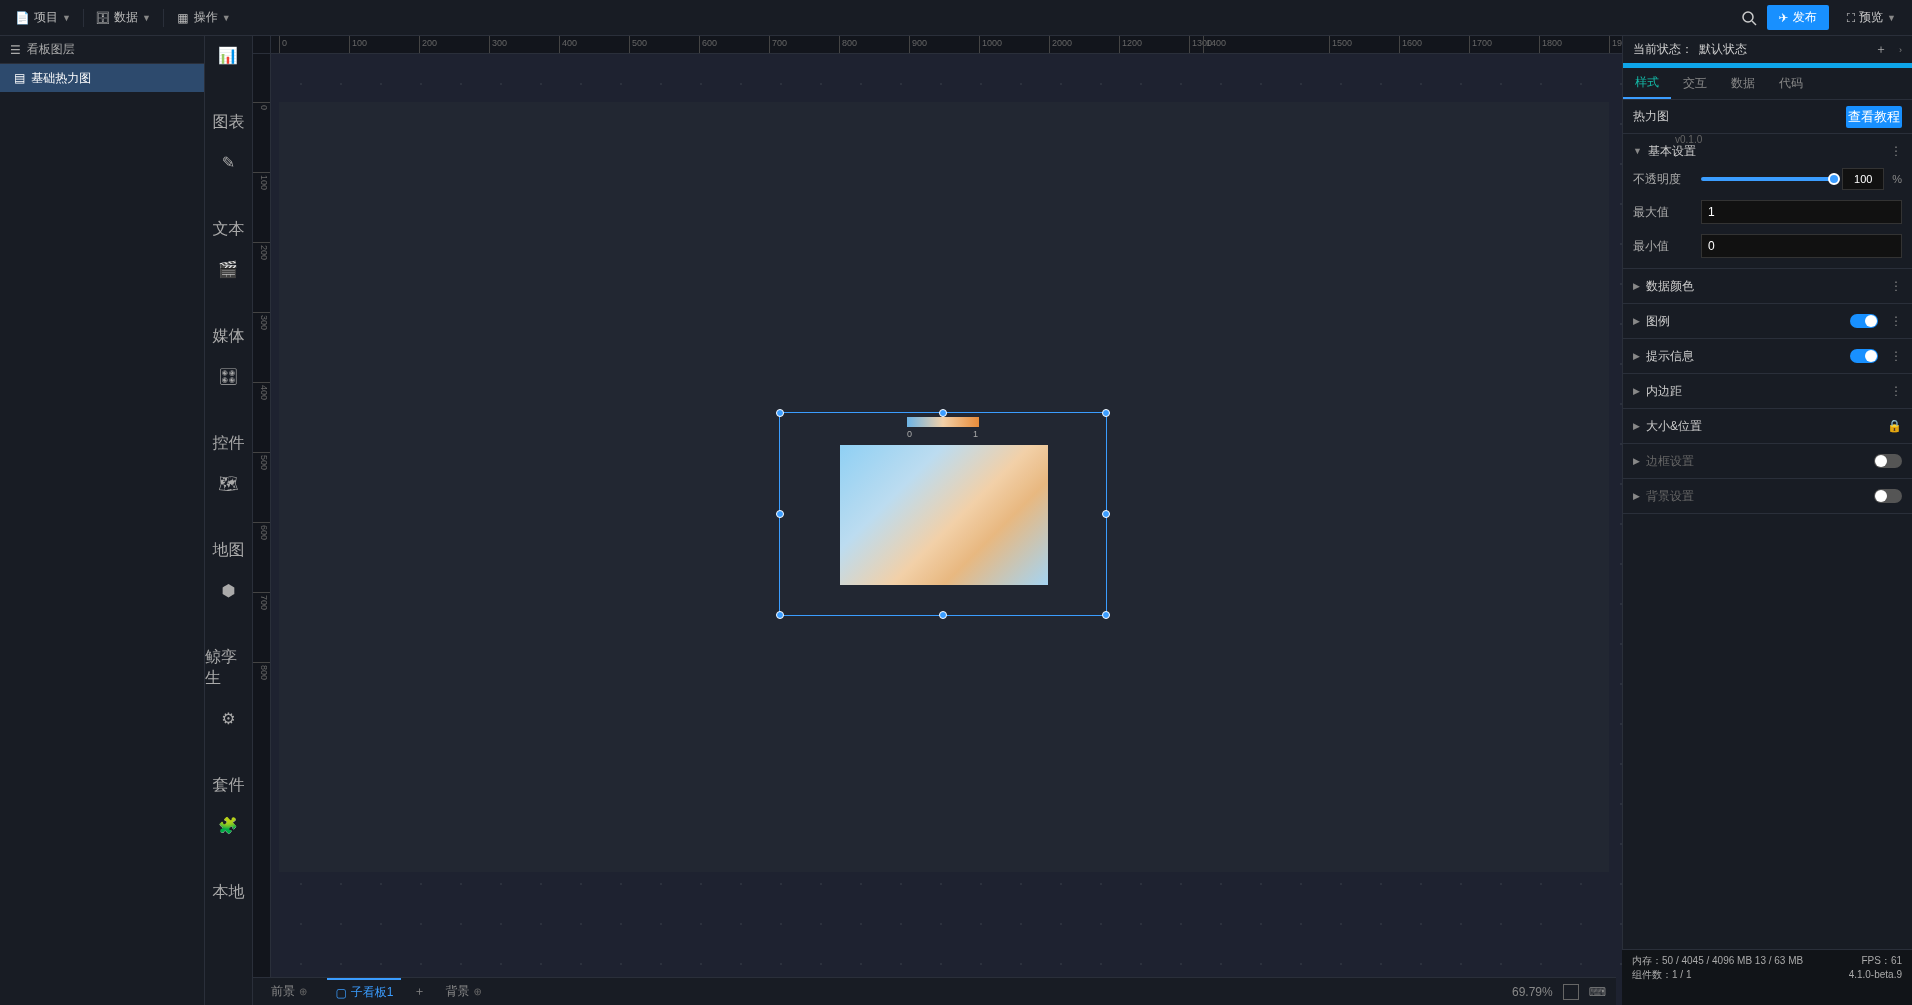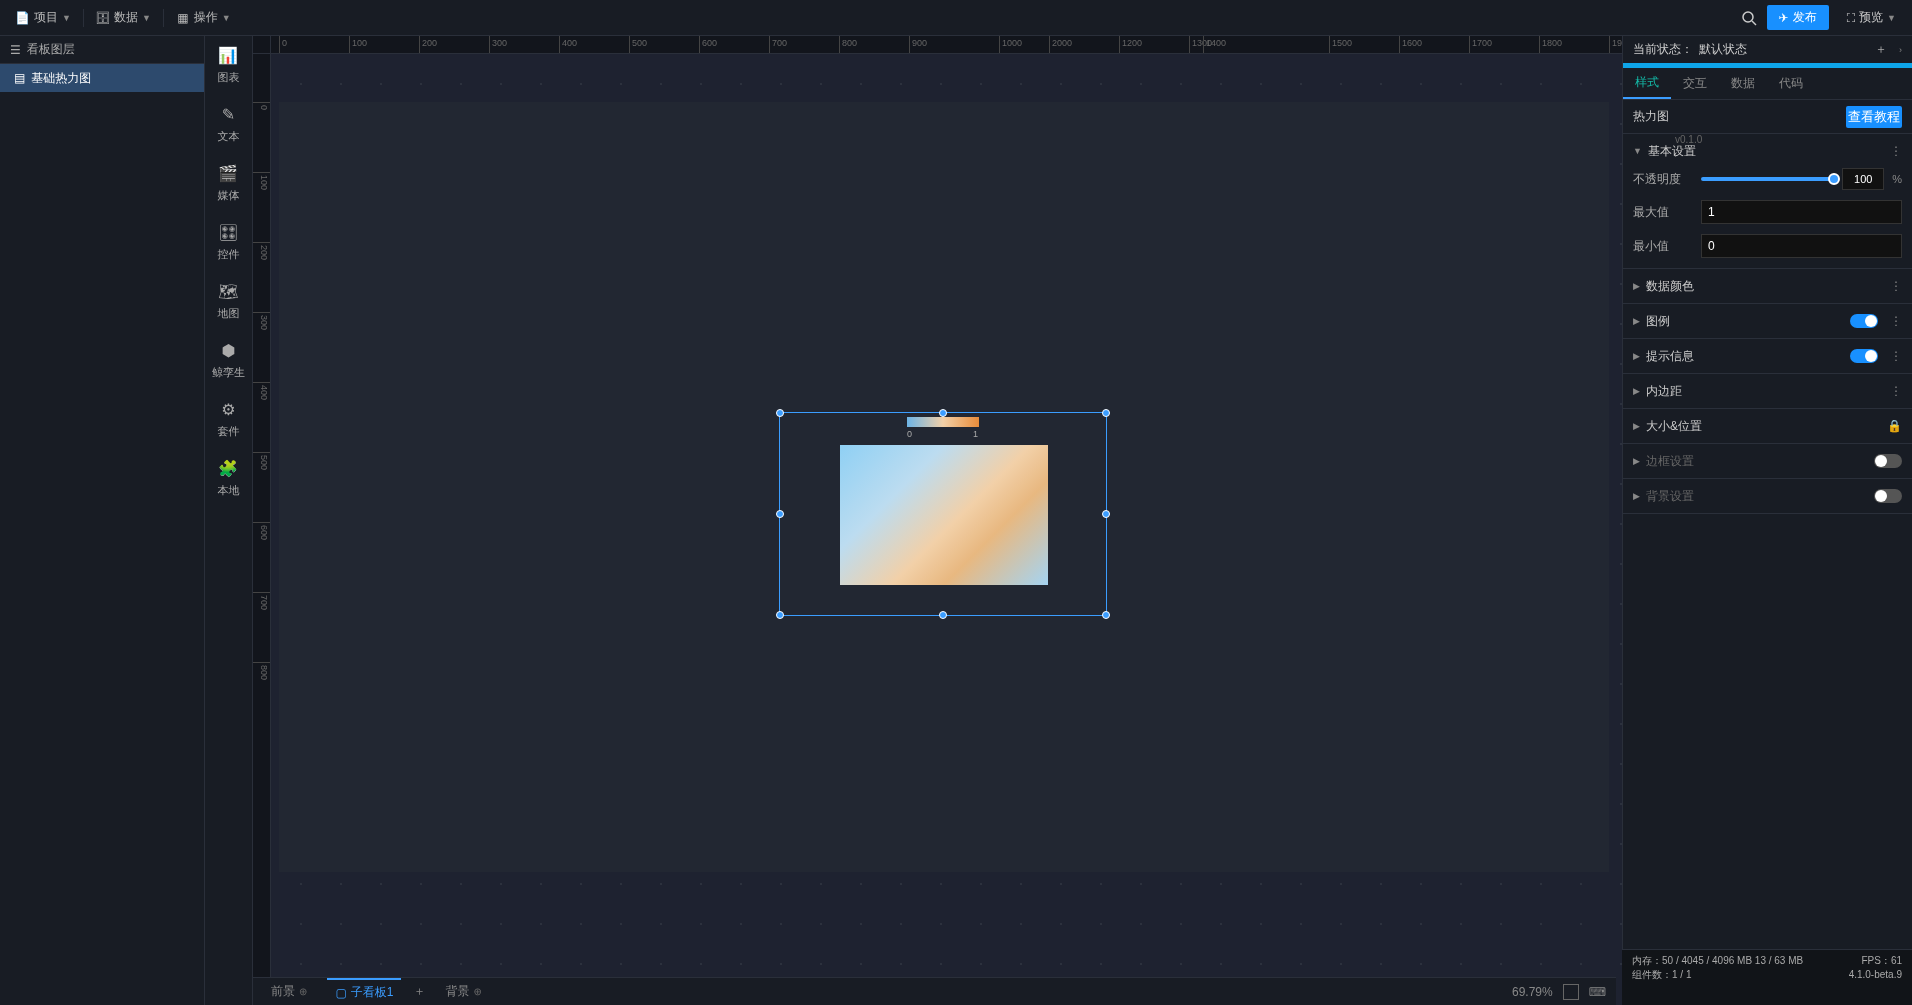--- a/index.html
+++ b/index.html
@@ -21,21 +21,21 @@
   
   
   .left-panel { width: 205px; background: #181c24; border-right: 1px solid #2a2f3a; display: flex; flex-direction: column; }
   .left-panel .hdr { height: 28px; display: flex; align-items: center; gap: 6px; padding: 0 10px; color: #aaa; border-bottom: 1px solid #2a2f3a;}
   .layer-item { height: 28px; display: flex; align-items: center; gap: 6px; padding: 0 14px; background: #2d4a6d; color: #fff; cursor: pointer; }
   
   
   .comp-strip { width: 48px; background: #181c24; border-right: 1px solid #2a2f3a; display: flex; flex-direction: column; align-items: center; padding-top: 8px; gap: 18px; }
   .comp-strip .citem { display: flex; flex-direction: column; align-items: center; gap: 4px; color: #aaa; cursor: pointer; }
   .comp-strip .citem .ci { width: 22px; height: 22px; display: flex; align-items: center; justify-content: center; font-size: 16px; }
-  .comp-strip .citem span { font-size: 11px; }
+  .comp-strip .citem span { font-size: 16px; margin-top: 42px; }
   
   
   .canvas-wrap { flex: 1; display: flex; flex-direction: column; background: #1e2230; position: relative; }
   .ruler-h { height: 18px; background: #12151c; border-bottom: 1px solid #2a2f3a; position: relative; overflow: hidden; margin-left: 18px;}
   .ruler-h .tick { position: absolute; top: 0; height: 18px; border-left: 1px solid #444; font-size: 9px; color: #666; padding-left: 2px; line-height: 14px;}
   .ruler-v { width: 18px; background: #12151c; border-right: 1px solid #2a2f3a; position: absolute; left: 0; top: 18px; bottom: 28px; overflow: hidden;}
   .ruler-v .tick { position: absolute; left: 0; width: 18px; border-top: 1px solid #444; font-size: 9px; color: #666; writing-mode: vertical-rl; padding-top: 2px; line-height: 14px;}
   .ruler-corner { position:absolute; left:0; top:0; width:18px; height:18px; background:#12151c; border-right:1px solid #2a2f3a; border-bottom:1px solid #2a2f3a;}
   
   .stage { position: absolute; left: 18px; top: 18px; right: 0; bottom: 28px; overflow: hidden; }
@@ -190,21 +190,21 @@
         <div class="tick" style="left: 8px;">0</div>
         <div class="tick" style="left: 78px;">100</div>
         <div class="tick" style="left: 148px;">200</div>
         <div class="tick" style="left: 218px;">300</div>
         <div class="tick" style="left: 288px;">400</div>
         <div class="tick" style="left: 358px;">500</div>
         <div class="tick" style="left: 428px;">600</div>
         <div class="tick" style="left: 498px;">700</div>
         <div class="tick" style="left: 568px;">800</div>
         <div class="tick" style="left: 638px;">900</div>
-        <div class="tick" style="left: 728px;">1000</div>
+        <div class="tick" style="left: 708px;">1000</div>
         <div class="tick" style="left: 778px;">2000</div>
         <div class="tick" style="left: 848px;">1200</div>
         <div class="tick" style="left: 918px;">1300</div>
         <div class="tick" style="left: 932px;">1400</div>
         <div class="tick" style="left: 1058px;">1500</div>
         <div class="tick" style="left: 1128px;">1600</div>
         <div class="tick" style="left: 1198px;">1700</div>
         <div class="tick" style="left: 1268px;">1800</div>
         <div class="tick" style="left: 1338px;">1900</div>
       </div>

